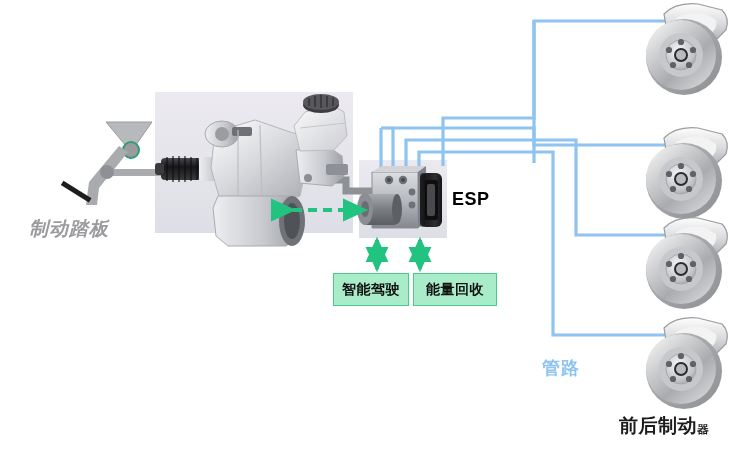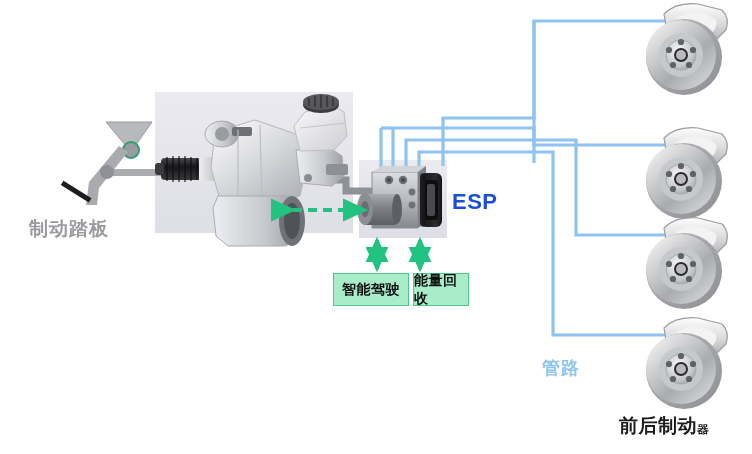--- a/index.html
+++ b/index.html
@@ -3,21 +3,21 @@
 <meta charset="utf-8">
 <style>
   html,body{margin:0;padding:0;background:#ffffff;}
   body{width:752px;height:454px;position:relative;overflow:hidden;
        font-family:"Liberation Sans","DejaVu Sans",sans-serif;}
   #stage{position:absolute;left:0;top:0;width:752px;height:454px;}
   #stage > svg{position:absolute;left:0;top:0;}
 
   .lbl{position:absolute;font-weight:bold;white-space:nowrap;}
   .lbl-gray{color:#9a9a9f;font-size:19px;letter-spacing:1px;}
-  .lbl-esp{color:#1d4ed8;font-size:22px;letter-spacing:.5px;}
+  .lbl-esp{color:#000000;font-size:18px;letter-spacing:.5px;}
   .lbl-pipe{color:#8ec4ef;font-size:18px;letter-spacing:1px;}
   .lbl-dark{color:#1c1c1c;font-size:19px;letter-spacing:.5px;}
   .lbl-dark .sm{font-size:12px;letter-spacing:-1px;display:inline-block;
                 transform:translateY(1px) scaleY(.9);}
 
   .gbox{position:absolute;box-sizing:border-box;background:#a8ecc9;
         border:1.5px solid #4ec98c;color:#111;font-size:14px;font-weight:bold;
         display:flex;align-items:center;justify-content:center;letter-spacing:.5px;}
 </style>
 </head>
@@ -308,26 +308,26 @@
     <g fill="#5e6166">
       <circle cx="681" cy="356" r="3.1"></circle>
           <circle cx="693" cy="364" r="3.1"></circle>
       <circle cx="689" cy="379" r="3.1"></circle>
           <circle cx="673" cy="379" r="3.1"></circle>
       <circle cx="669" cy="364" r="3.1"></circle>
     </g>
   </g>
 </svg>
 
-<div class="lbl lbl-gray" style="left:29px;top:216px;">制动踏板</div>
+<div class="lbl lbl-gray" style="left:29px;top:216px;font-style:italic;">制动踏板</div>
 
 
 <div class="lbl lbl-esp" style="left:452px;top:189px;">ESP</div>
 
 <div class="lbl lbl-pipe" style="left:530px;top:356px;margin-left:12px;">管路</div>
 
 <div class="lbl lbl-dark" style="left:619px;top:413px;font-family:Liberation Mono, monospace;"><span>前后制动</span><span class="sm">器</span></div>
 
 <div class="gbox" style="left:333px;top:273px;width:76px;height:33px;">智能驾驶</div>
 
-<div class="gbox" style="left:413px;top:273px;width:56px;height:33px;">能量回收</div>
+<div class="gbox" style="left:413px;top:273px;width:84px;height:33px;">能量回收</div>
 
 </div>
 
 </body></html>

